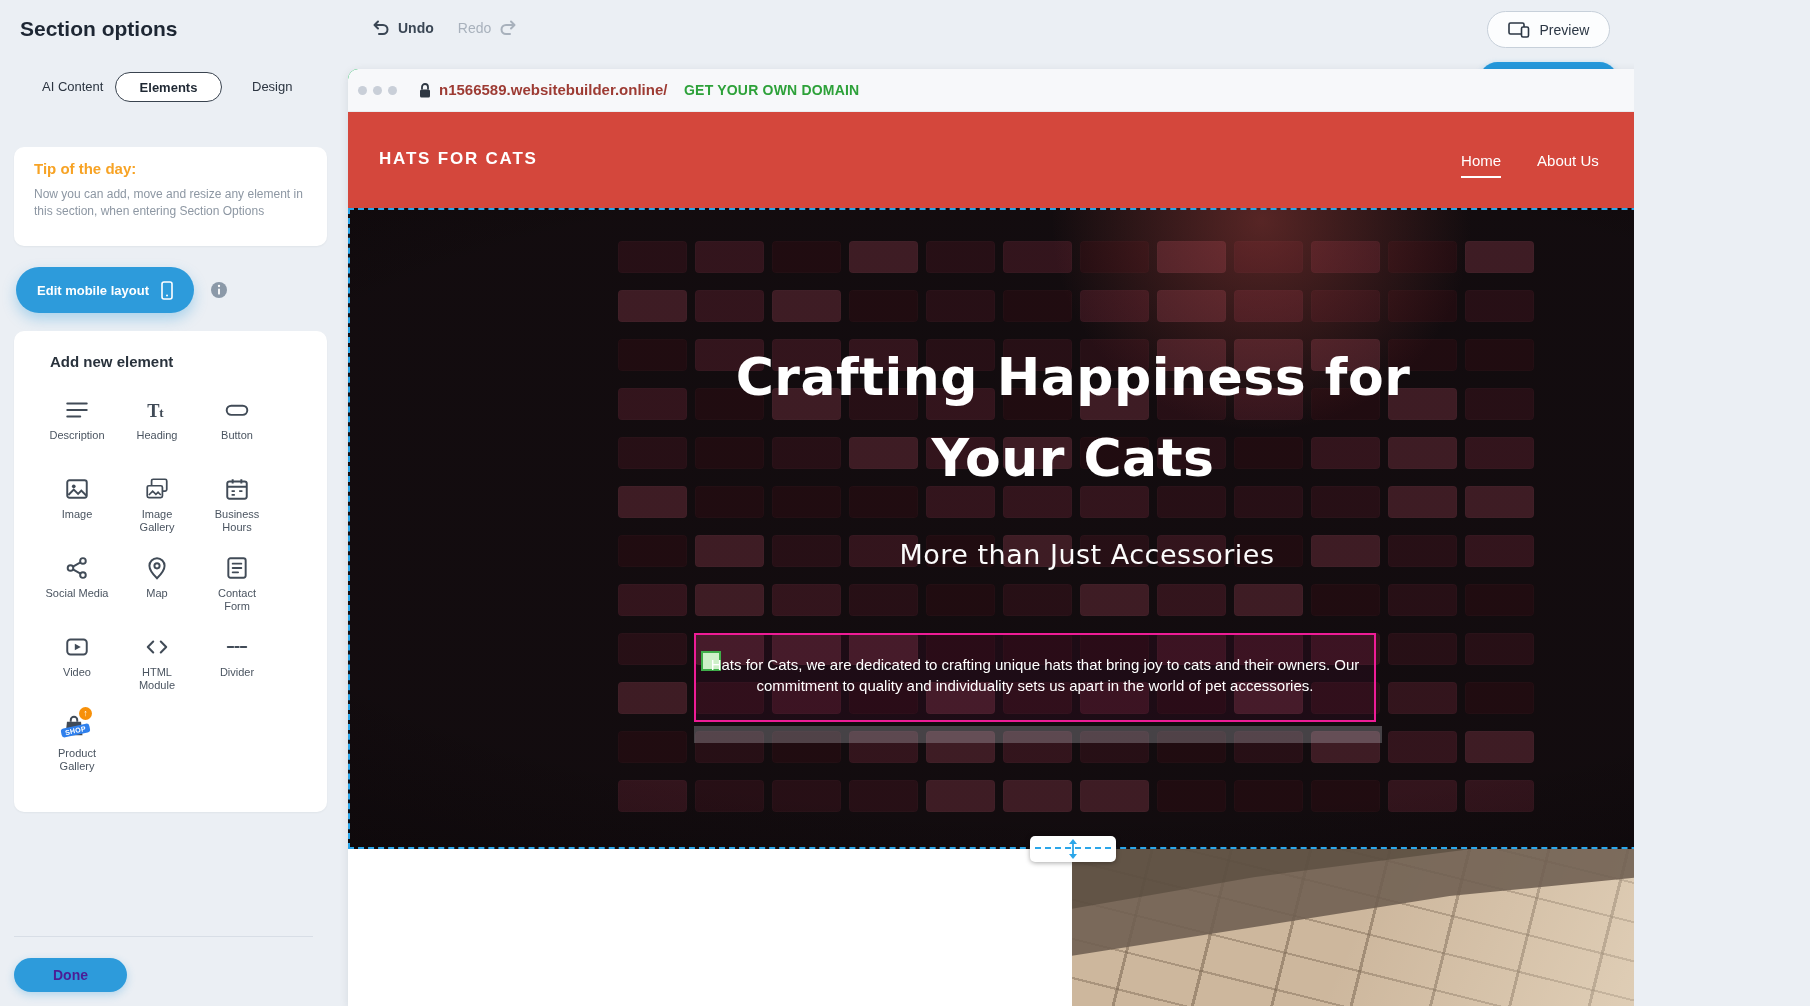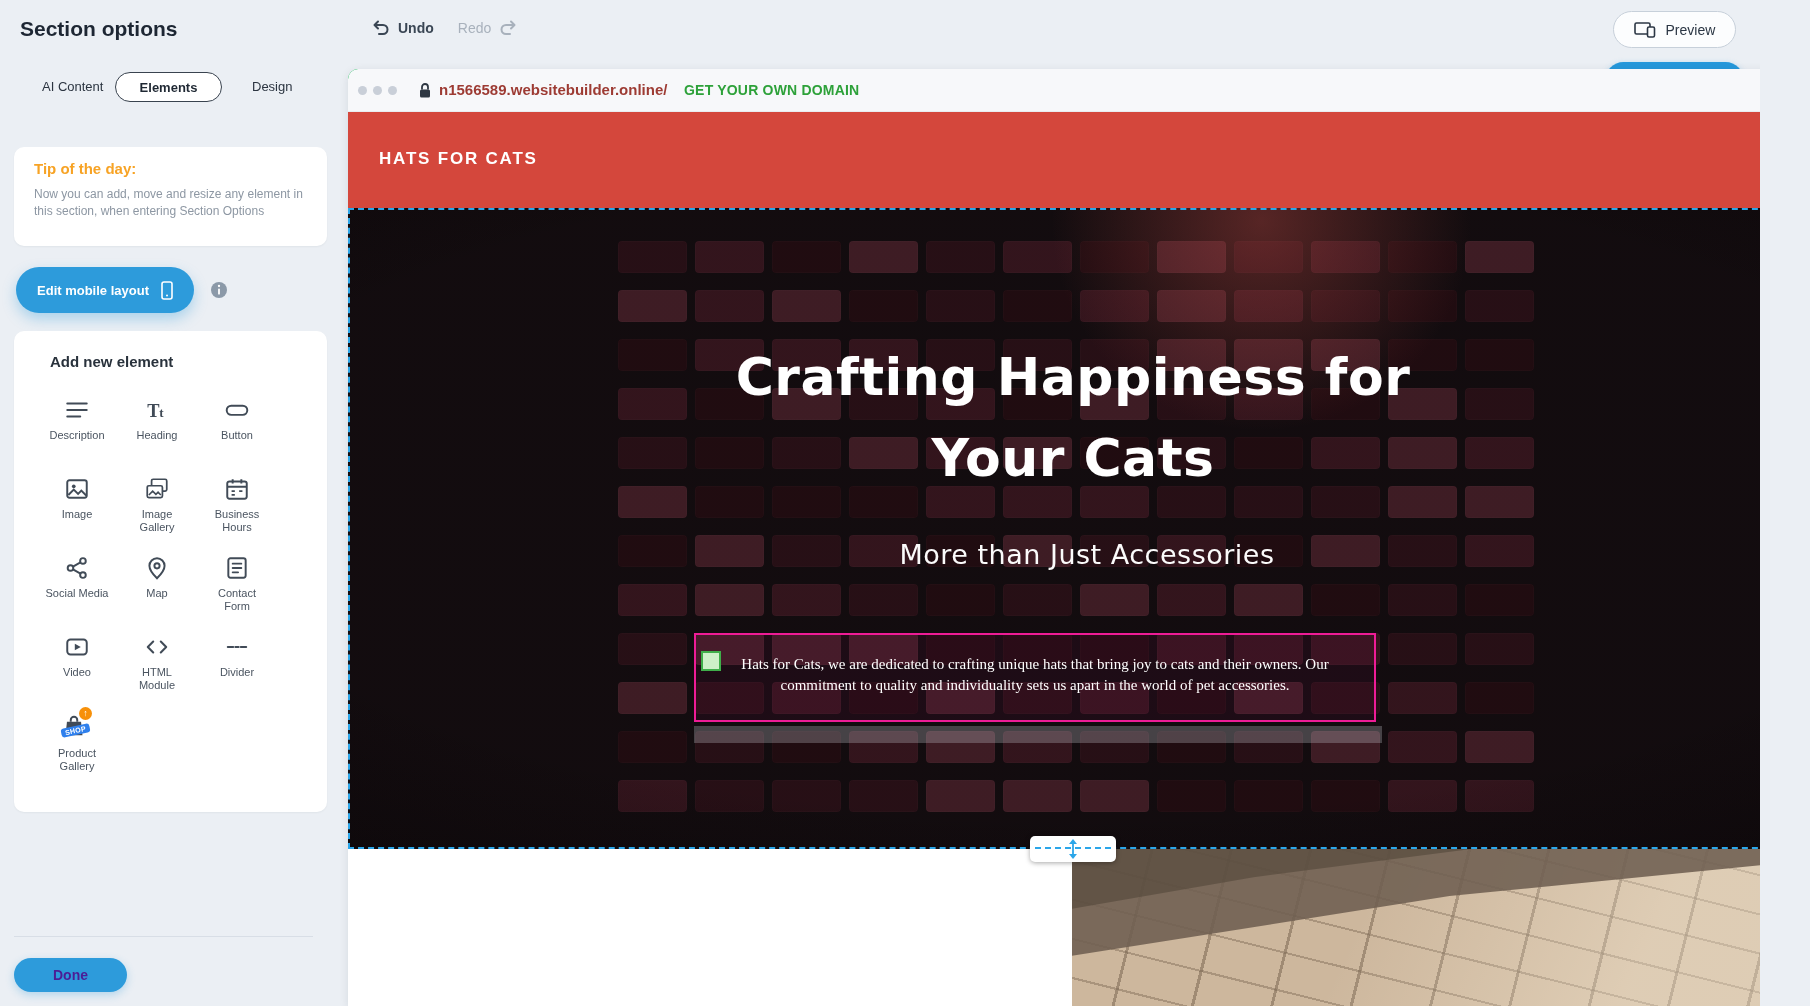--- a/index.html
+++ b/index.html
@@ -1,17 +1,17 @@
 <!DOCTYPE html>
 <html><head>
 <meta charset="utf-8">
 <style>
   html,body{margin:0;padding:0;}
   body{background:#ebeff4;font-family:"Liberation Sans",sans-serif;}
-  .canvas{position:relative;width:1760px;height:1006px;overflow:hidden;background:#ebeff4;}
+  .canvas{position:relative;width:1634px;height:1006px;overflow:hidden;background:#ebeff4;}
   button{font-family:inherit;border:none;background:none;padding:0;margin:0;cursor:pointer;text-align:left;}
 
   
   .topbar{position:absolute;left:0;top:0;width:100%;height:58px;}
   .page-title{position:absolute;left:20px;top:17px;margin:0;font-size:21px;font-weight:700;color:#1d2633;}
   .history{position:absolute;left:372px;top:19px;display:flex;align-items:center;gap:24px;}
   .hist-btn{display:flex;align-items:center;gap:8px;font-size:14px;font-weight:700;color:#3a4654;}
   .hist-btn.disabled{color:#a8b1bc;font-weight:400;}
   .topbar-right{position:absolute;right:16px;top:11px;display:flex;align-items:center;gap:14px;flex-direction:column;}
   .preview-btn{display:flex;align-items:center;gap:10px;height:37px;padding:0 20px;border:1px solid #c7d0da;border-radius:19px;font-size:14px;color:#2b3644;background:#fcfdfe;}
@@ -63,21 +63,21 @@
   .tile-grid{position:absolute;left:270px;top:33px;display:grid;grid-template-columns:repeat(12,69px);grid-auto-rows:32px;column-gap:8px;row-gap:17px;}
   .tile{border-radius:4px;box-shadow:inset 0 0 0 1px rgba(255,255,255,.02);}
   .s0{background:#2c1118;}.s1{background:#3a1720;}.s2{background:#240d12;}.s3{background:#472029;}
   .hero-overlay{position:absolute;inset:0;pointer-events:none;
     background:
       radial-gradient(circle 300px at 63% 2%, rgba(190,75,70,.40), transparent 70%),
       radial-gradient(ellipse 115% 95% at 50% 45%, rgba(0,0,0,0) 52%, rgba(6,3,5,.75) 100%),
       linear-gradient(rgba(10,6,8,.15), rgba(10,6,8,.15));}
   .hero-title{position:absolute;left:0;top:129px;width:100%;text-align:center;color:#fff;font-family:"DejaVu Sans",sans-serif;font-size:52px;line-height:81px;font-weight:600;letter-spacing:.5px;}
   .hero-subtitle{position:absolute;left:0;top:331px;width:100%;text-align:center;color:#fbfbfb;font-family:"DejaVu Sans",sans-serif;font-size:27px;font-weight:500;letter-spacing:.5px;padding-left:14px;}
-  .text-sel{position:absolute;left:346px;top:425px;width:682px;height:89px;border:2px solid #ee1c96;background:rgba(238,28,150,.05);box-sizing:border-box;font-family:Liberation Serif, serif;}
+  .text-sel{position:absolute;left:346px;top:425px;width:682px;height:89px;border:2px solid #ee1c96;background:rgba(238,28,150,.05);box-sizing:border-box;}
   .sel-handle{position:absolute;left:5px;top:16px;width:20px;height:20px;background:#cdf0c8;border:2px solid #3fae4a;box-sizing:border-box;}
   .hero-body{position:absolute;left:0;top:19px;width:100%;padding:0 8px;box-sizing:border-box;text-align:center;color:#fff;font-size:15px;line-height:21px;}
   .shadow-band{position:absolute;left:346px;top:518px;width:688px;height:17px;background:rgba(205,210,216,.28);}
   .section-border{position:absolute;inset:0;border:2px dashed #2ba6e9;pointer-events:none;box-sizing:border-box;}
 
   .resize-pill{position:absolute;left:682px;top:724px;width:86px;height:26px;background:#fff;border-radius:5px;box-shadow:0 1px 5px rgba(0,0,0,.35);z-index:5;}
   .resize-line{position:absolute;left:5px;right:5px;top:11px;border-top:2px dashed #2ba6e9;}
   .resize-arrows{position:absolute;left:36px;top:2px;}
 
   .next{position:absolute;left:0;top:737px;width:100%;height:157px;background:#fff;}
@@ -299,20 +299,26 @@
           </svg>
       </span>
       <span class="url">n1566589.websitebuilder.online/</span>
       <button class="cta">GET YOUR OWN DOMAIN</button>
     </div>
 
     <div class="site">
 
       <div class="site-header">
         <div class="logo">HATS FOR CATS</div>
+        <nav class="site-nav">
+          <a class="nav-item active">Home</a>
+          <a class="nav-item">About Us</a>
+          <a class="nav-item">Contact us</a>
+          <a class="nav-more">...</a>
+        </nav>
       </div>
 
       <section class="hero">
         <div class="tile-grid">
             <div class="tile s0"></div>
             <div class="tile s1"></div>
             <div class="tile s2"></div>
             <div class="tile s3"></div>
             <div class="tile s0"></div>
             <div class="tile s1"></div>

